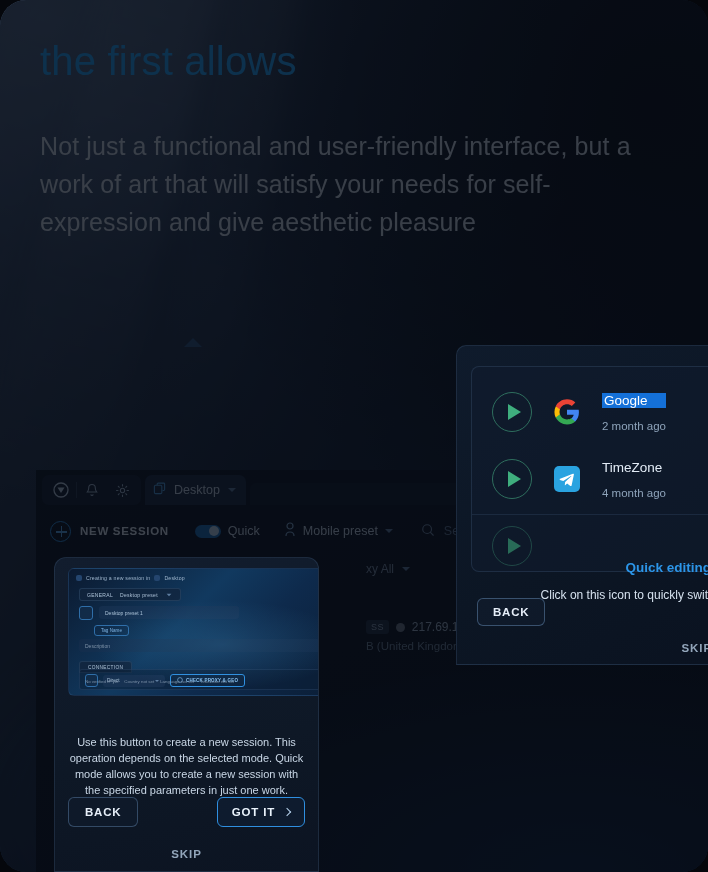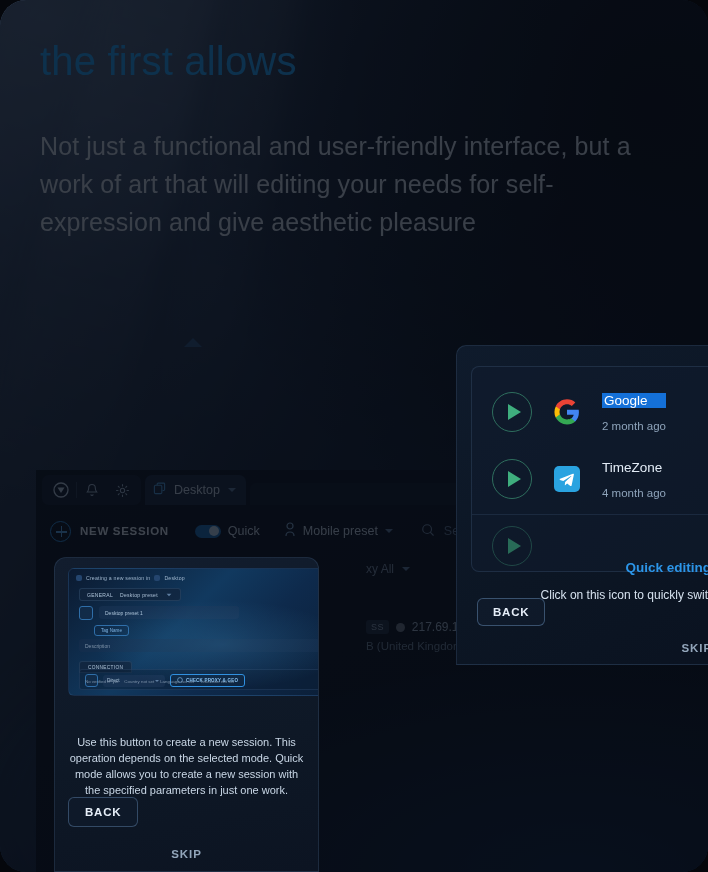--- a/index.html
+++ b/index.html
@@ -351,21 +351,21 @@
     <div class="ray r1"></div>
     <div class="ray r2"></div>
     <div class="ray r3"></div>
     <div class="glow-bottom"></div>
   </div>
 
   <div class="hero-copy">
     <div class="hero-title">
       <div>the first allows</div>
     </div>
-    <div class="hero-sub">Not just a functional and user-friendly interface, but a work of art that will editing your needs for self-expression and give aesthetic pleasure</div>
+    <div class="hero-sub">Not just a functional and user-friendly interface, but a work of art that will satisfy your needs for self-expression and give aesthetic pleasure</div>
   </div>
 
   <div class="app-window">
 
     <div class="app-topbar">
       <div class="topbar-left">
         <div class="tb-ico">
           <svg width="16" height="16" viewBox="0 0 16 16">
               <circle cx="8" cy="8" r="7" fill="none" stroke="#b9cbe0" stroke-width="1.3"></circle>
               <path d="M4.5 5.5 L11.5 5.5 L8 11 Z" fill="#b9cbe0"></path>
@@ -555,16 +555,20 @@
           <span>Auto</span>
         </div>
       </div>
 
       <div class="mini-badge">5/25</div>
     </div>
 
     <div class="tm-body">Use this button to create a new session. This operation depends on the selected mode. Quick mode allows you to create a new session with the specified parameters in just one work.</div>
 
     <div class="tm-back">BACK</div>
+    <div class="tm-gotit">
+      <span>GOT IT</span>
+      <span class="chev-r"></span>
+    </div>
     <div class="tm-skip">SKIP</div>
   </div>
 
 </div>
 
 </body></html>

